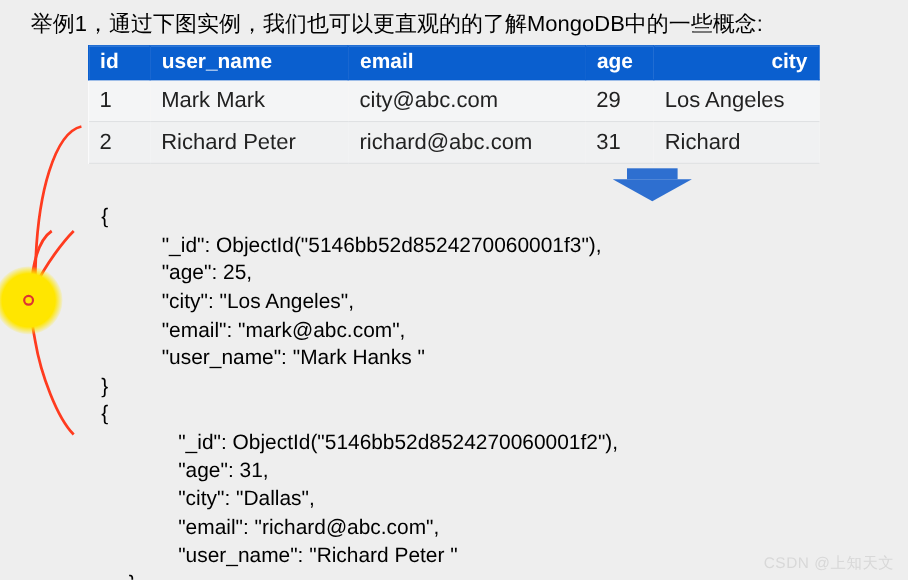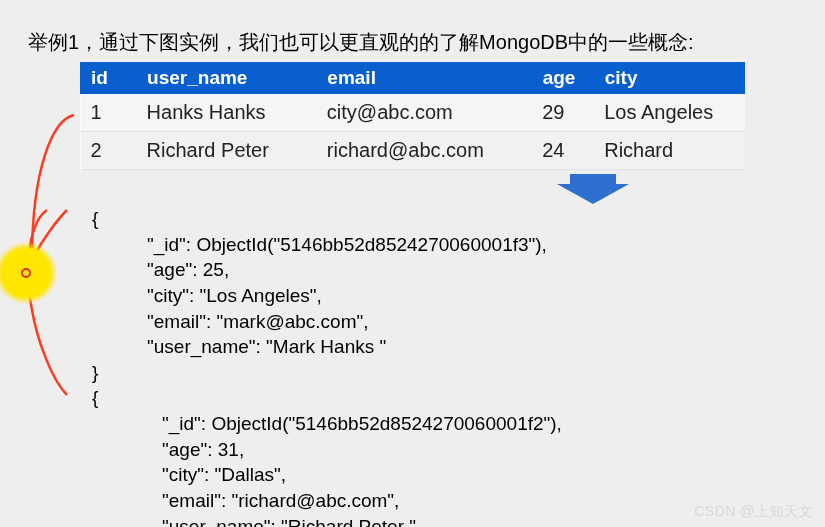--- a/index.html
+++ b/index.html
@@ -7,21 +7,20 @@
       width: 825px; height: 527px;
       background: #eeeeee;
       font-family: Arial, "Microsoft YaHei", sans-serif;
       position: relative;
       overflow: hidden;
     }
     .caption {
       font-size: 20px;
       color: #000;
       padding: 8px 0 6px 28px;
-      margin-top: 21px;
     }
     .table-wrap {
       margin: 0 0 0 80px;
       width: 665px;
     }
     table {
       border-collapse: collapse;
       width: 100%;
       background: #fafafb;
     }
@@ -39,21 +38,21 @@
       color: #222;
       font-size: 20px;
       padding: 7px 10px;
       border-bottom: 1px solid #dfe1e3;
     }
     tr:nth-child(2) td { background: #f0f1f2; }
     .col-id { width: 56px; }
     .col-user { width: 180px; }
     .col-email { width: 215px; }
     .col-age { width: 62px; }
-    .col-city { width: 150px; }
+    .col-city { width: 150px; text-align: right; }
     .arrow-block {
       display: flex; flex-direction: column; align-items: center;
       margin-left: 360px; margin-top: 4px; margin-bottom: 2px;
     }
     .arrow-stem { width: 46px; height: 10px; background: #2e6fd0; }
     .arrow-head {
       width: 0; height: 0;
       border-left: 36px solid transparent;
       border-right: 36px solid transparent;
       border-top: 20px solid #2e6fd0;
@@ -107,30 +106,30 @@
         <th class="col-id">id</th>
         <th class="col-user">user_name</th>
         <th class="col-email">email</th>
         <th class="col-age">age</th>
         <th class="col-city">city</th>
       </tr>
     </thead>
     <tbody>
       <tr>
         <td>1</td>
-        <td>Hanks Hanks</td>
+        <td>Mark Mark</td>
         <td>city@abc.com</td>
         <td>29</td>
         <td>Los Angeles</td>
       </tr>
       <tr>
         <td>2</td>
         <td>Richard Peter</td>
         <td>richard@abc.com</td>
-        <td>24</td>
+        <td>31</td>
         <td>Richard</td>
       </tr>
     </tbody>
   </table>
 </div>
 
 <div class="arrow-block">
   <div class="arrow-stem"></div>
   <div class="arrow-head"></div>
 </div>

